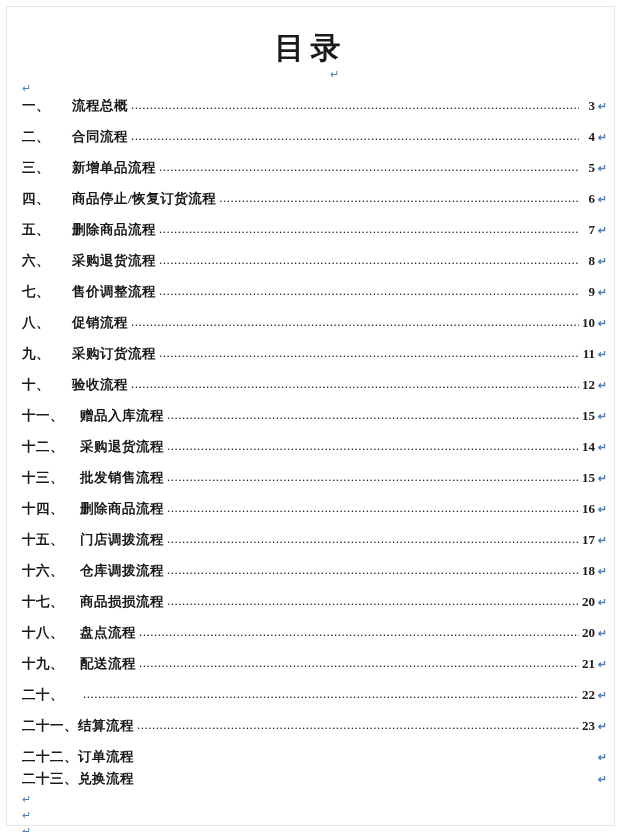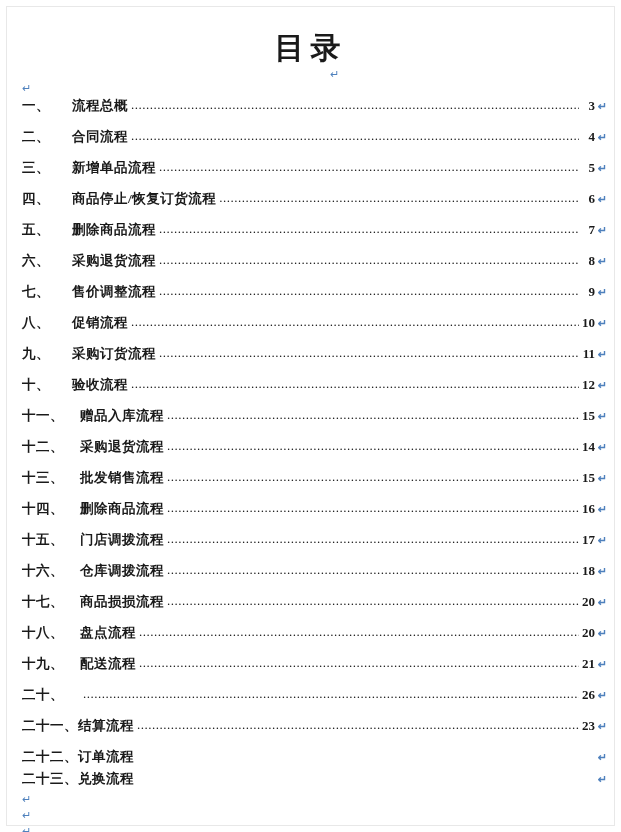--- a/index.html
+++ b/index.html
@@ -302,21 +302,21 @@
         <span class="toc-gap"></span>
         <span class="toc-label">配送流程</span>
         <span class="toc-dots">................................................................................................................................................................</span>
         <span class="toc-page">21</span>
         <span class="toc-mark pilcrow">↵</span>
       </li>
       <li class="toc-entry">
         <span class="toc-num">二十、</span>
         <span class="toc-gap"></span>
         <span class="toc-dots">................................................................................................................................................................</span>
-        <span class="toc-page">26</span>
+        <span class="toc-page">22</span>
         <span class="toc-mark pilcrow">↵</span>
       </li>
       <li class="toc-entry">
         <span class="toc-num">二十一、</span>
         <span class="toc-gap none"></span>
         <span class="toc-label">结算流程</span>
         <span class="toc-dots">................................................................................................................................................................</span>
         <span class="toc-page">23</span>
         <span class="toc-mark pilcrow">↵</span>
       </li>

